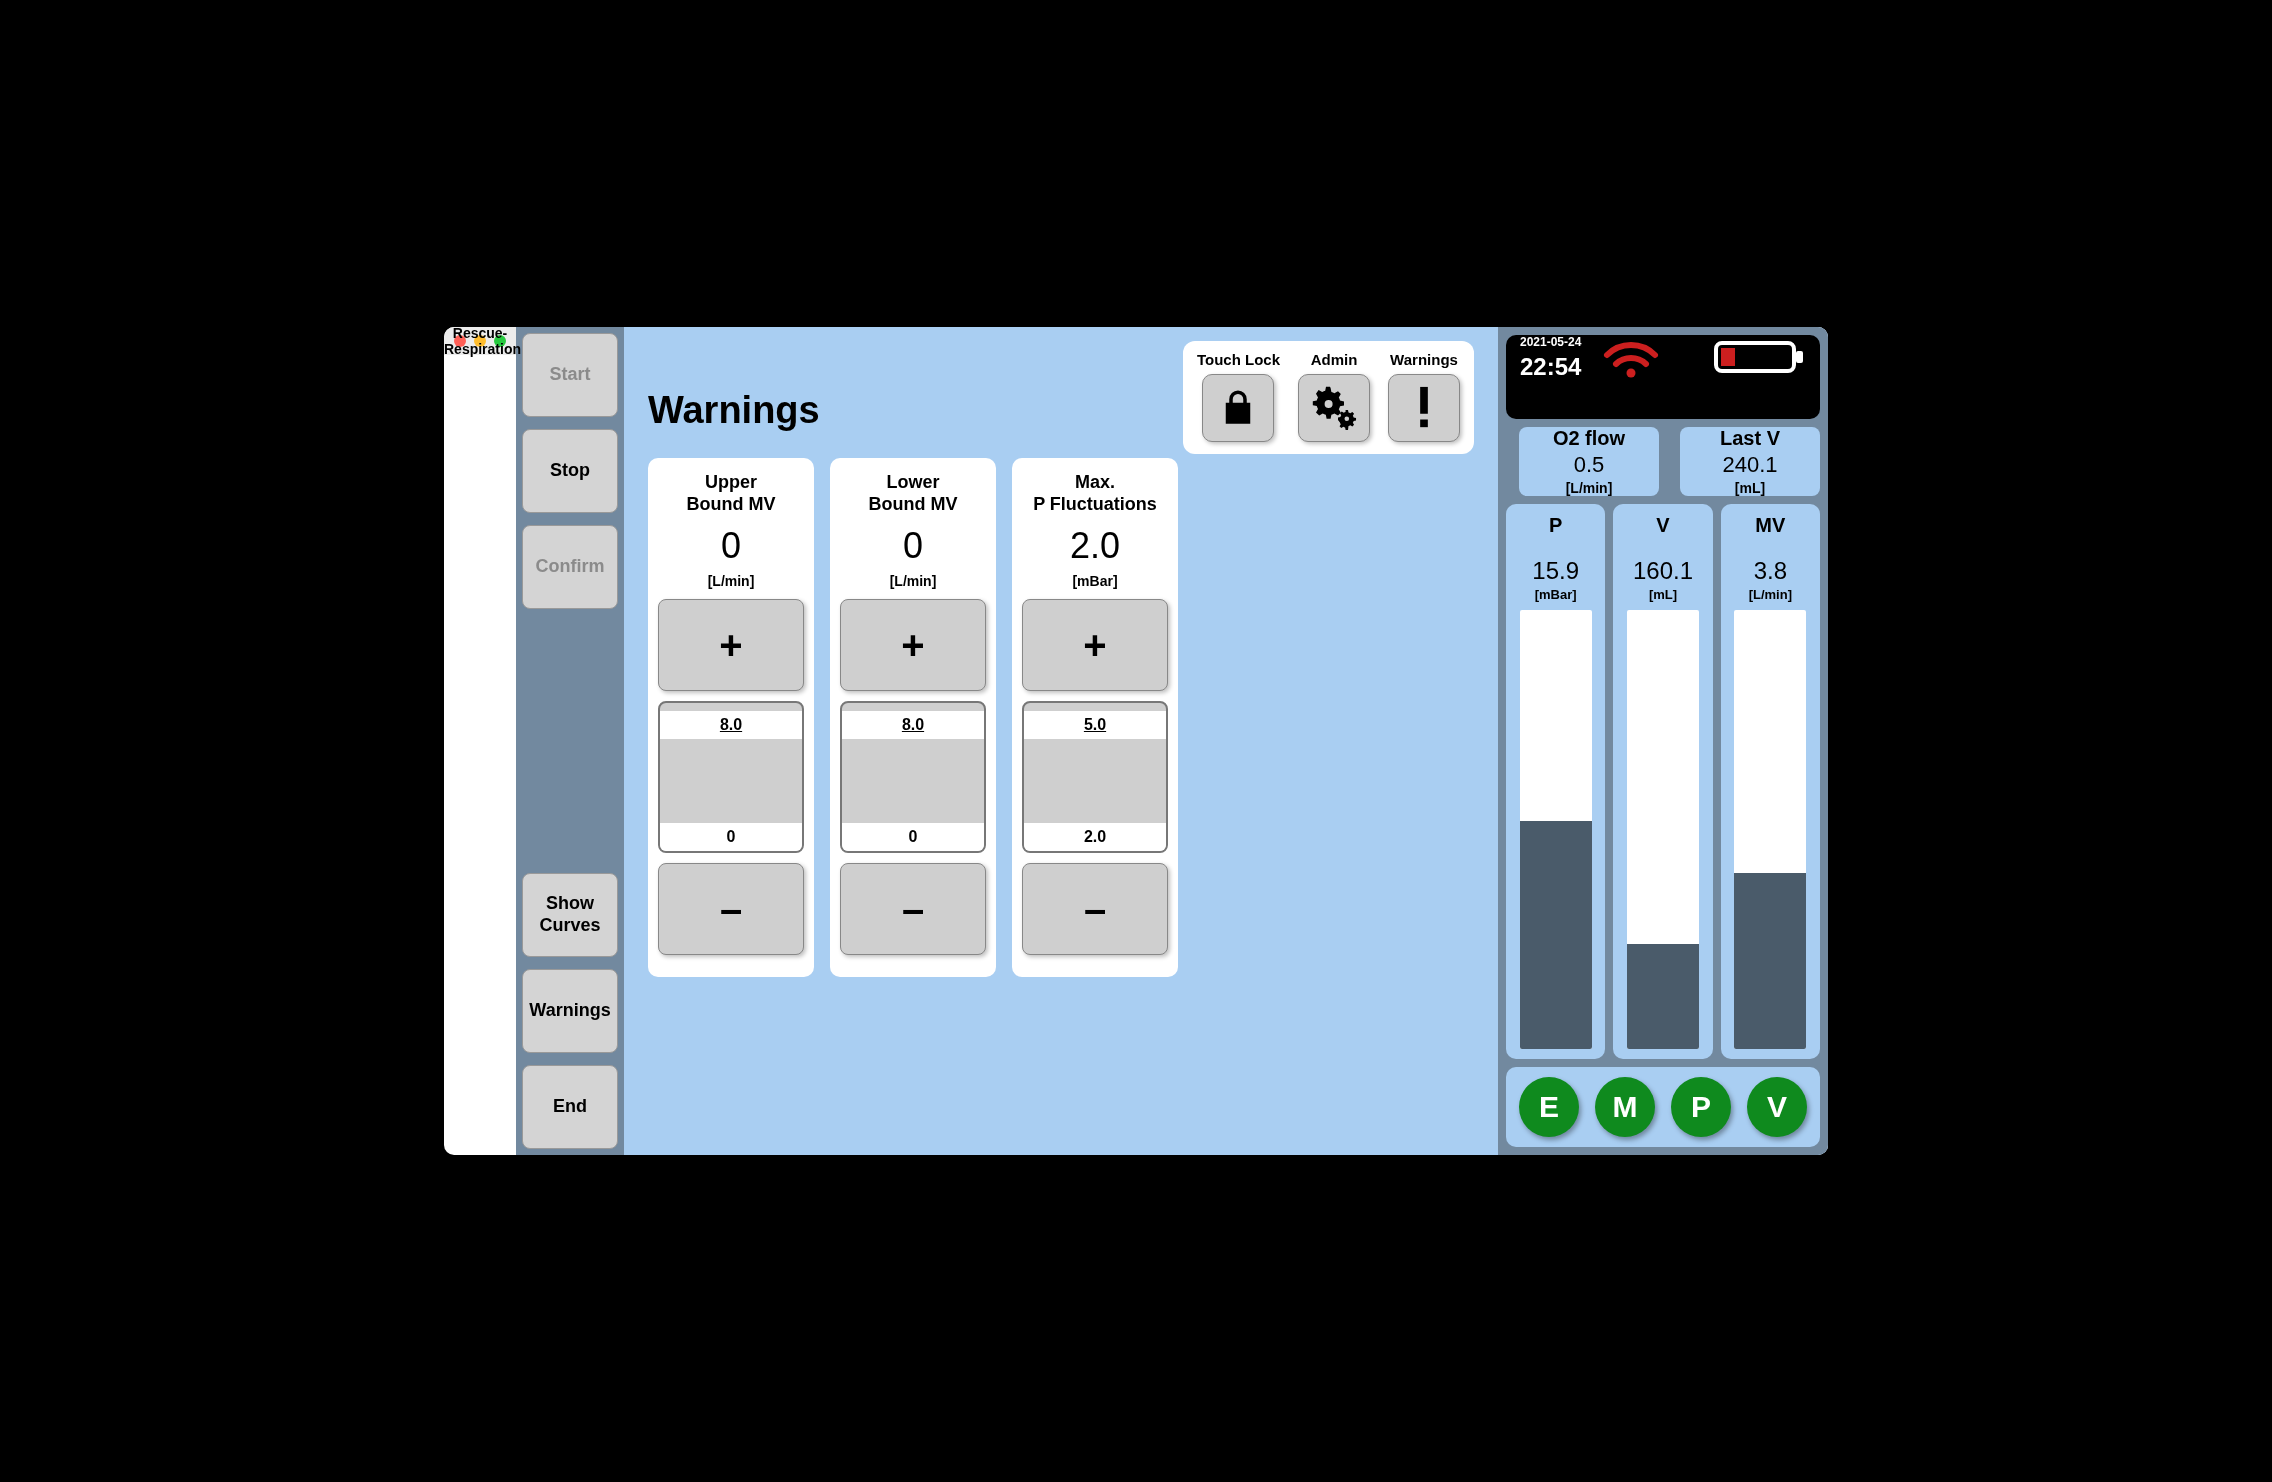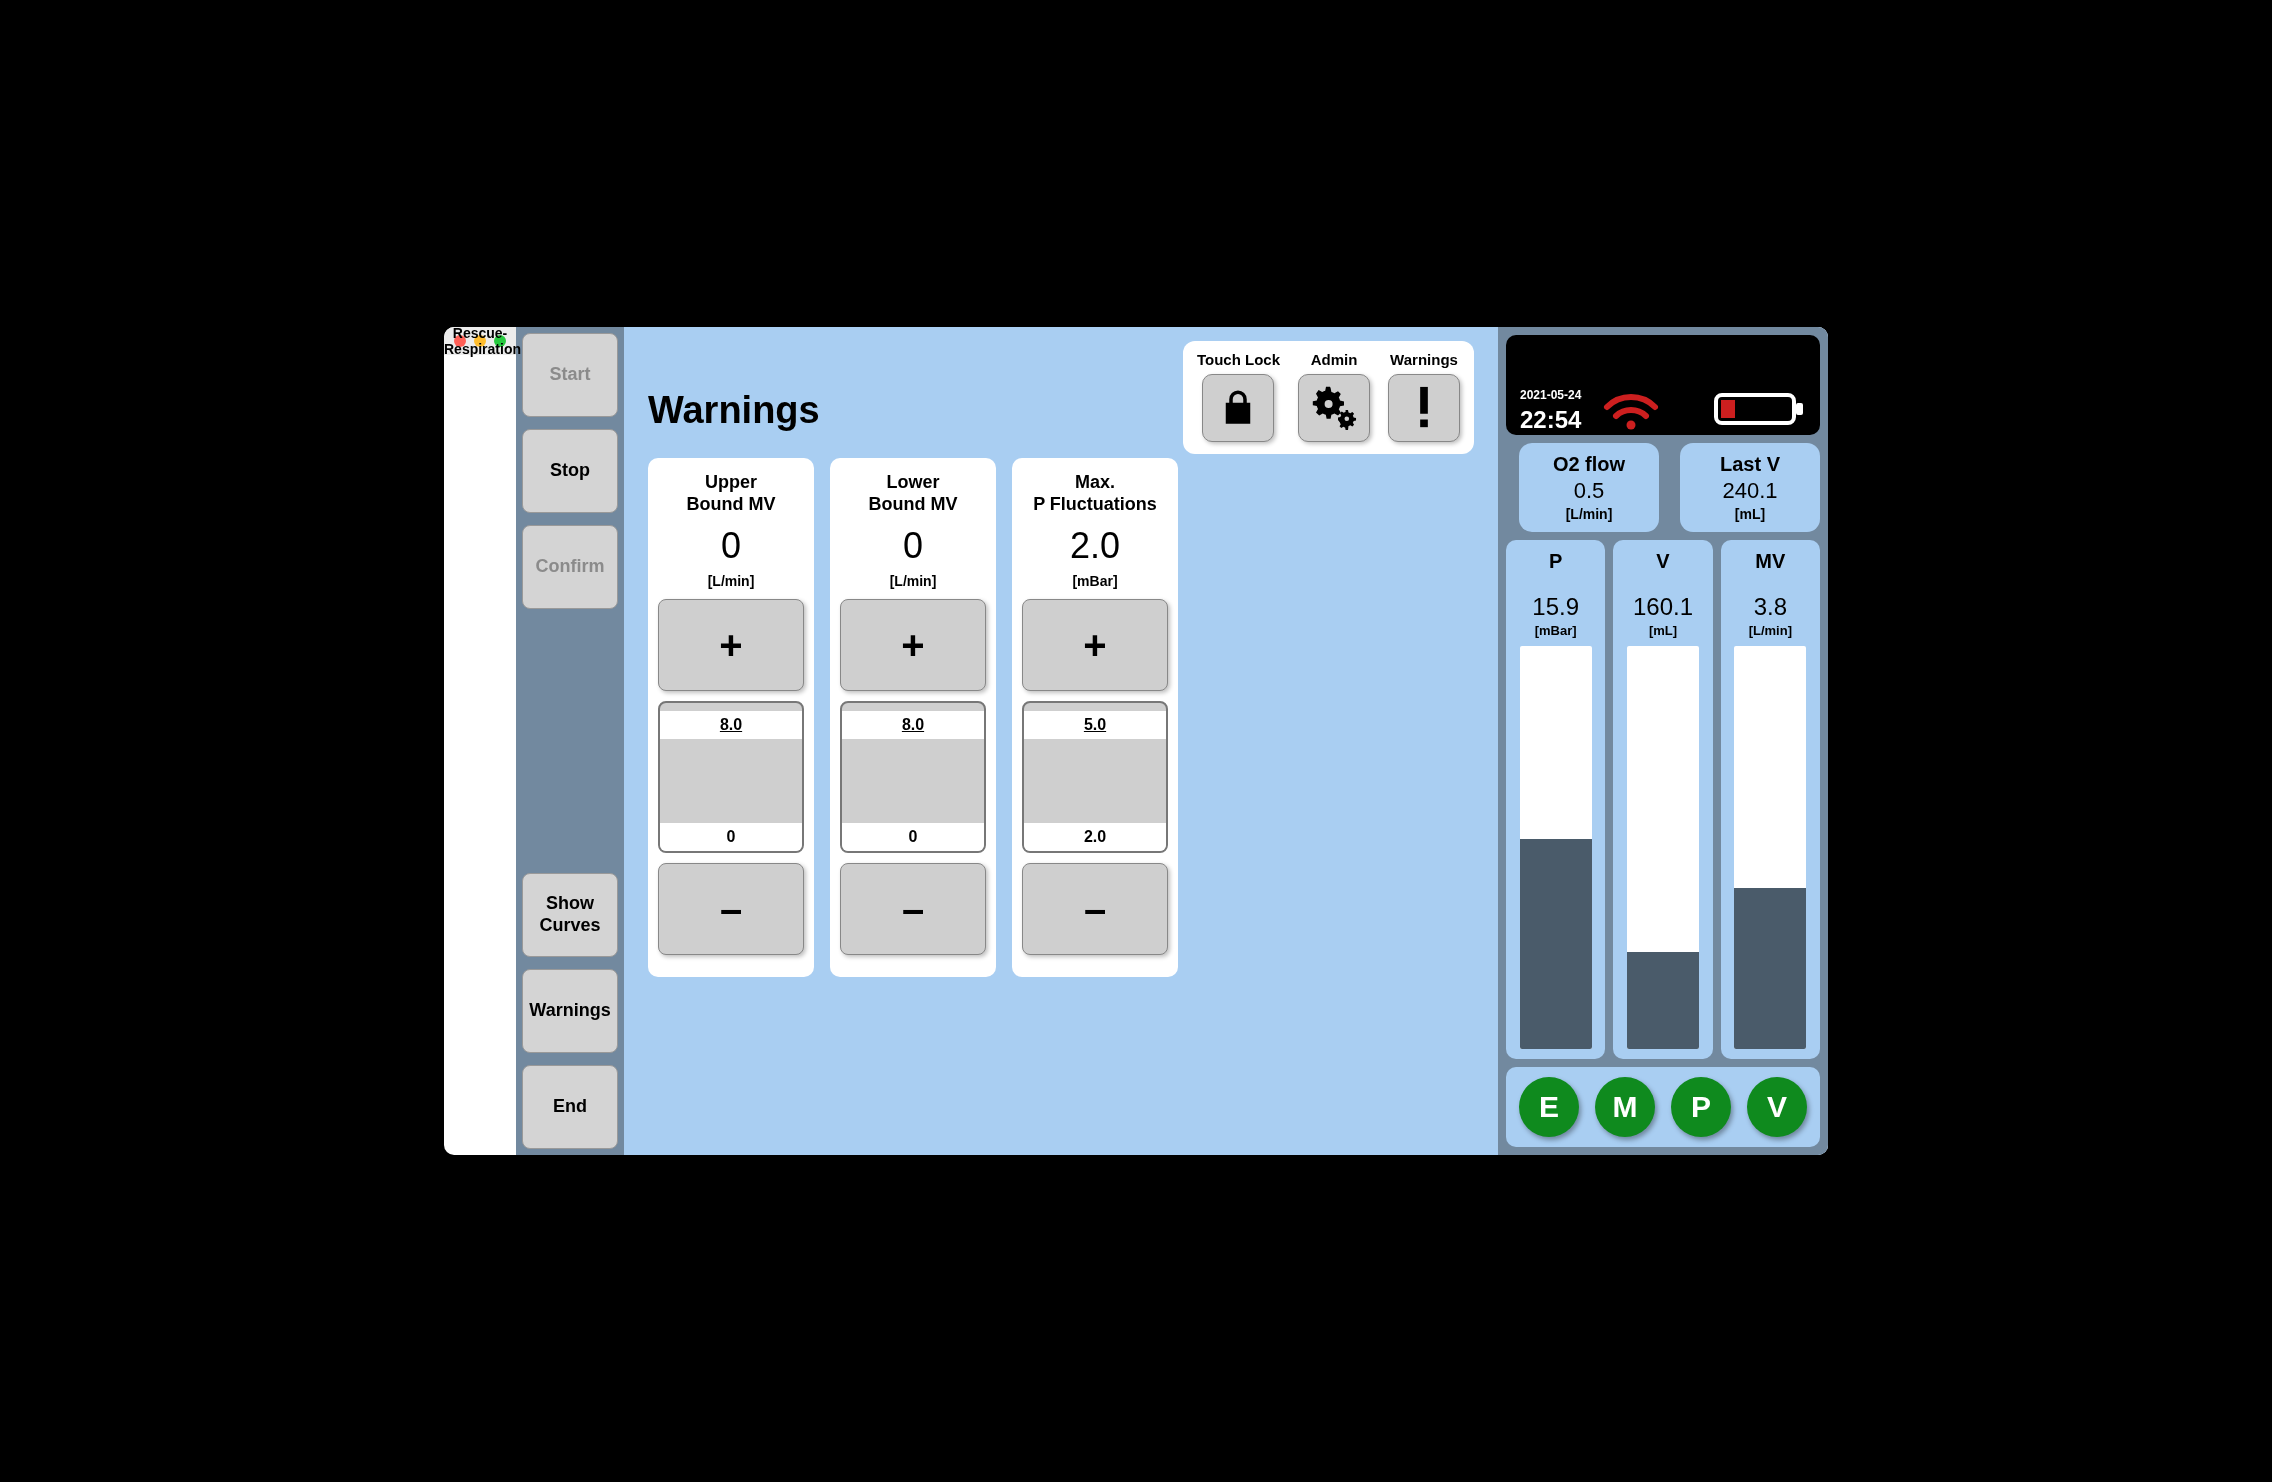--- a/index.html
+++ b/index.html
@@ -123,31 +123,31 @@
 }
 .sb-top{top:8px;text-decoration:underline;}
 .sb-bot{bottom:0;}
 .right {
   width:330px;
   background:#72899f;
   padding:8px;
   display:flex; flex-direction:column; gap:8px;
 }
 .statusbar {
-  background:#000; color:#fff; border-radius:10px; height:100px;
-  display:flex; align-items:flex-end; padding:0 14px; gap:14px;
+  background:#000; color:#fff; border-radius:10px; height:84px;
+  display:flex; align-items:flex-start; padding:0 14px; gap:14px;
 }
 .dt { line-height:1.3;}
 .dt .d{font-size:12px;font-weight:700;}
 .dt .t{font-size:24px;font-weight:800;}
 .wifi-slot{flex:0 0 auto; margin-left:6px;}
 .batt-slot{margin-left:auto;}
 .tworow { display:flex; gap:8px; }
 .tile {
-  flex:1; background:#a9cef2; border-radius:13px; padding:10px; text-align:center;margin-left:13px;
+  flex:1; background:#a9cef2; border-radius:8px; text-align:center;margin-left:13px;
 }
 .tile .lbl{font-weight:800; font-size:20px;}
 .tile .num{font-size:22px; margin:2px 0;}
 .tile .unit{font-weight:800; font-size:14px;}
 .gauges { display:flex; gap:8px; flex:1; }
 .gauge {
   flex:1; background:#a9cef2; border-radius:10px; padding:10px 8px; display:flex; flex-direction:column; align-items:center;
 }
 .gauge .lbl{font-weight:800; font-size:20px;}
 .gauge .num{font-size:24px; margin:20px 0 2px;}

